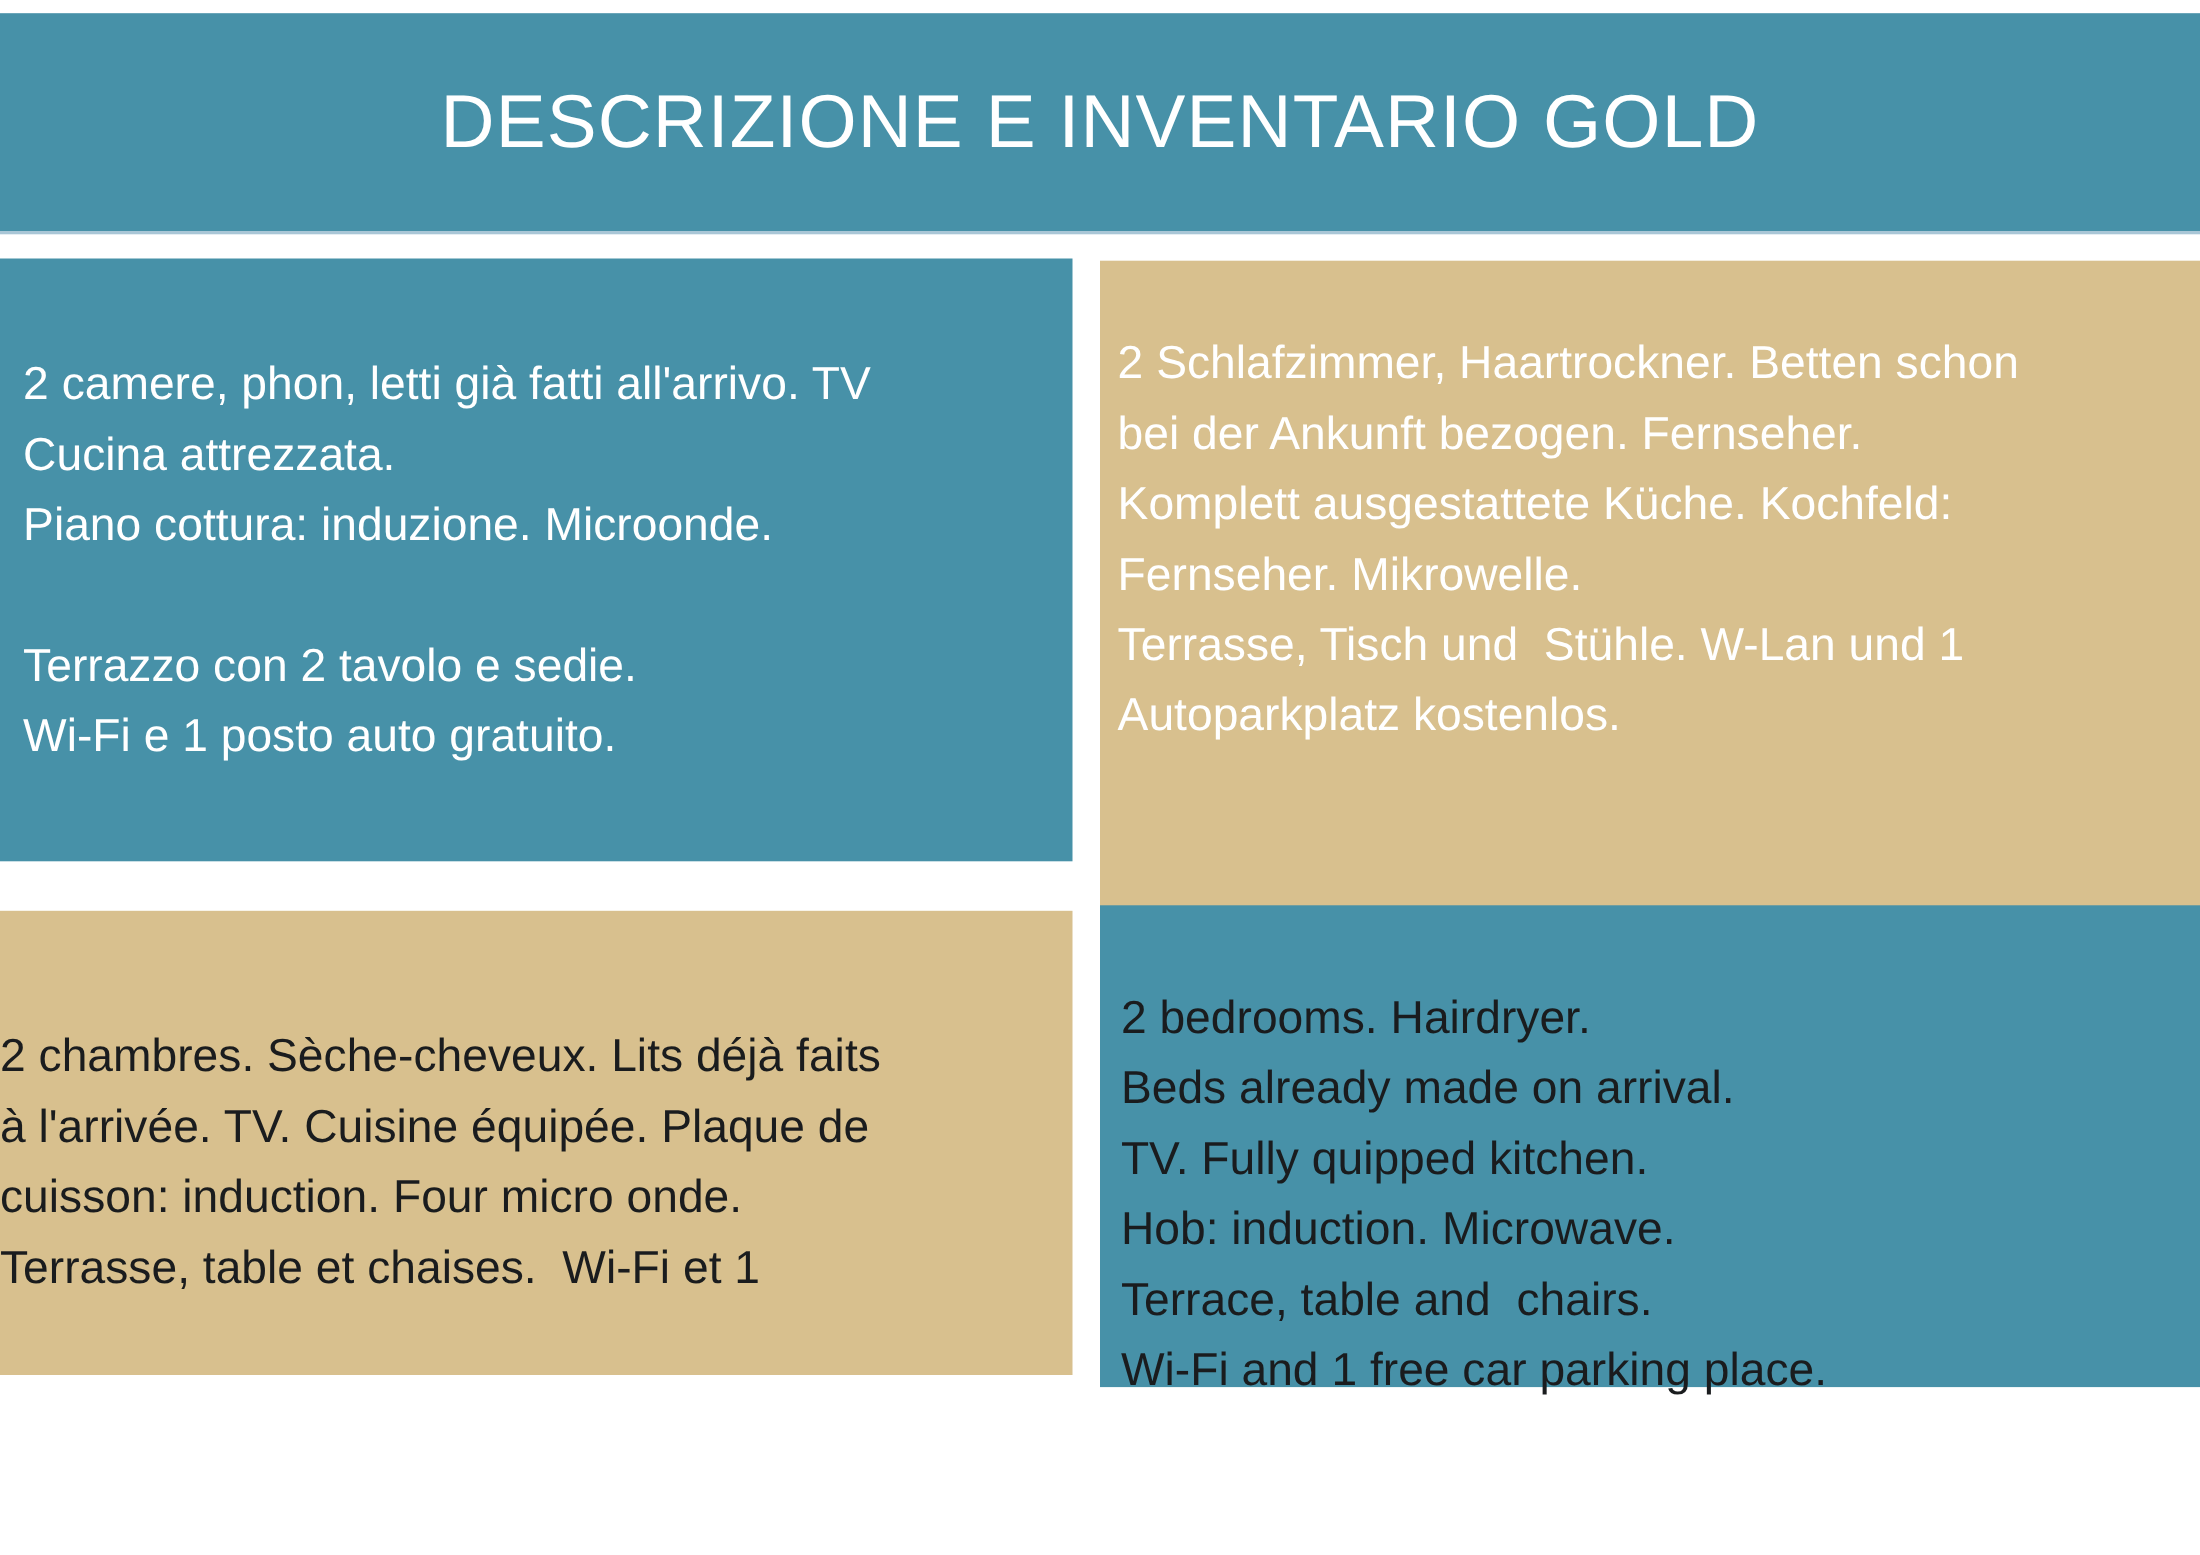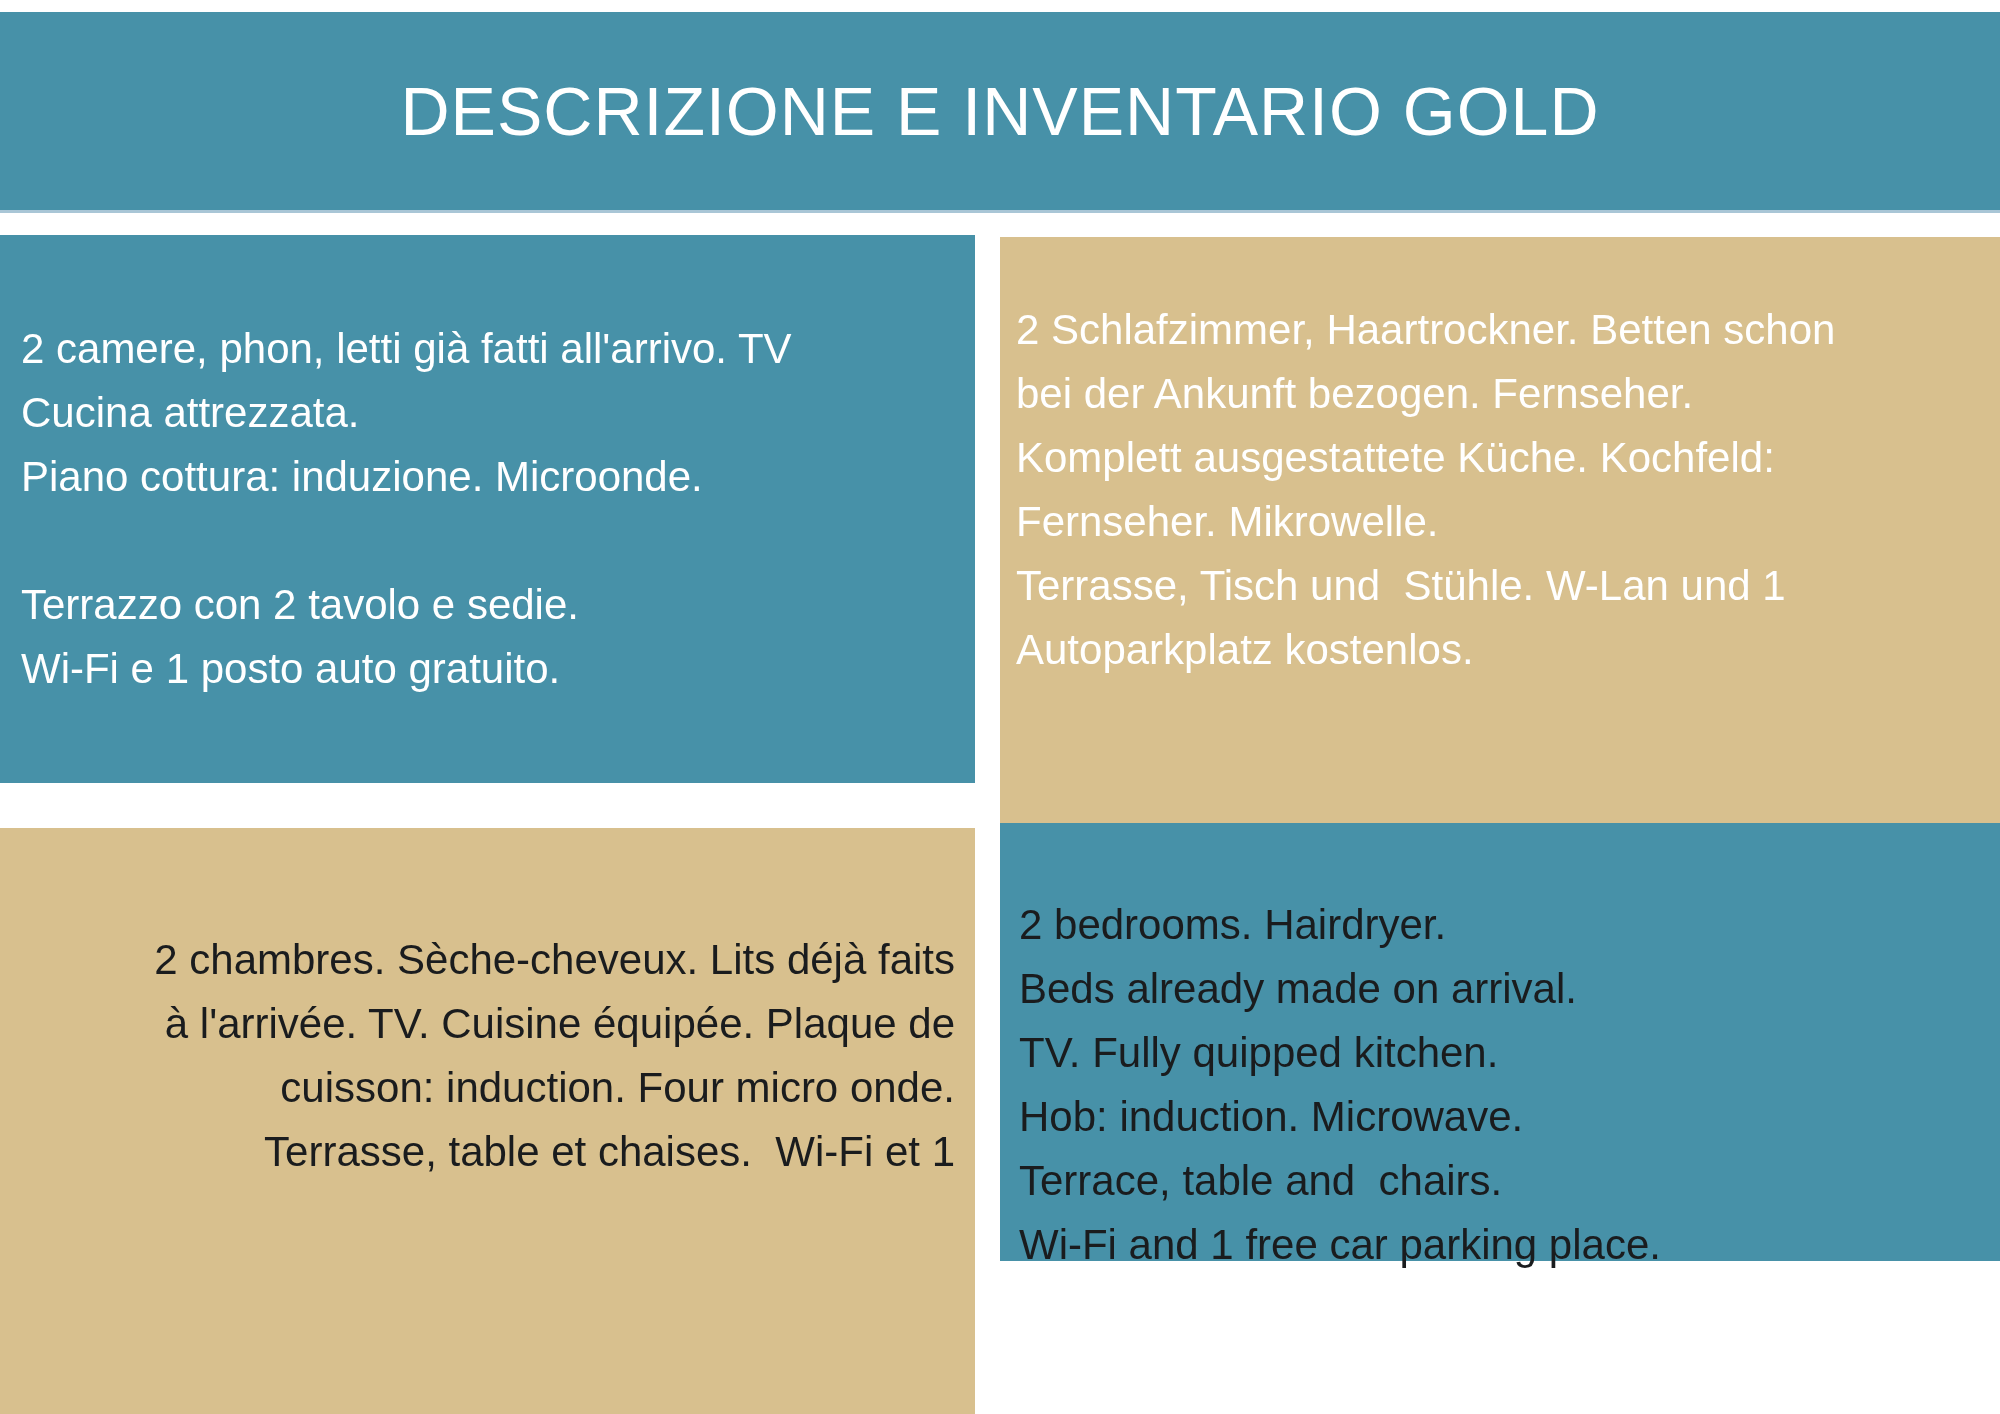--- a/index.html
+++ b/index.html
@@ -60,25 +60,24 @@
   }
   .box-german {
     left: 1000px; top: 237px;
     width: 1000px; height: 624px;
     background: var(--tan);
     color: var(--light-text);
     padding: 61px 20px 0 16px;
   }
   .box-french {
     left: 0; top: 828px;
-    width: 975px; height: 586px;
+    width: 975px; height: 422px;
     background: var(--tan);
     color: var(--dark-text);
-    padding: 100px 20px 0 16px;
-    text-align: right;
+    padding: 100px 20px 0 0;
   }
   .box-english {
     left: 1000px; top: 823px;
     width: 1000px; height: 438px;
     background: var(--teal);
     color: var(--dark-text);
     padding: 70px 20px 0 19px;
   }
 </style>
 </head>

